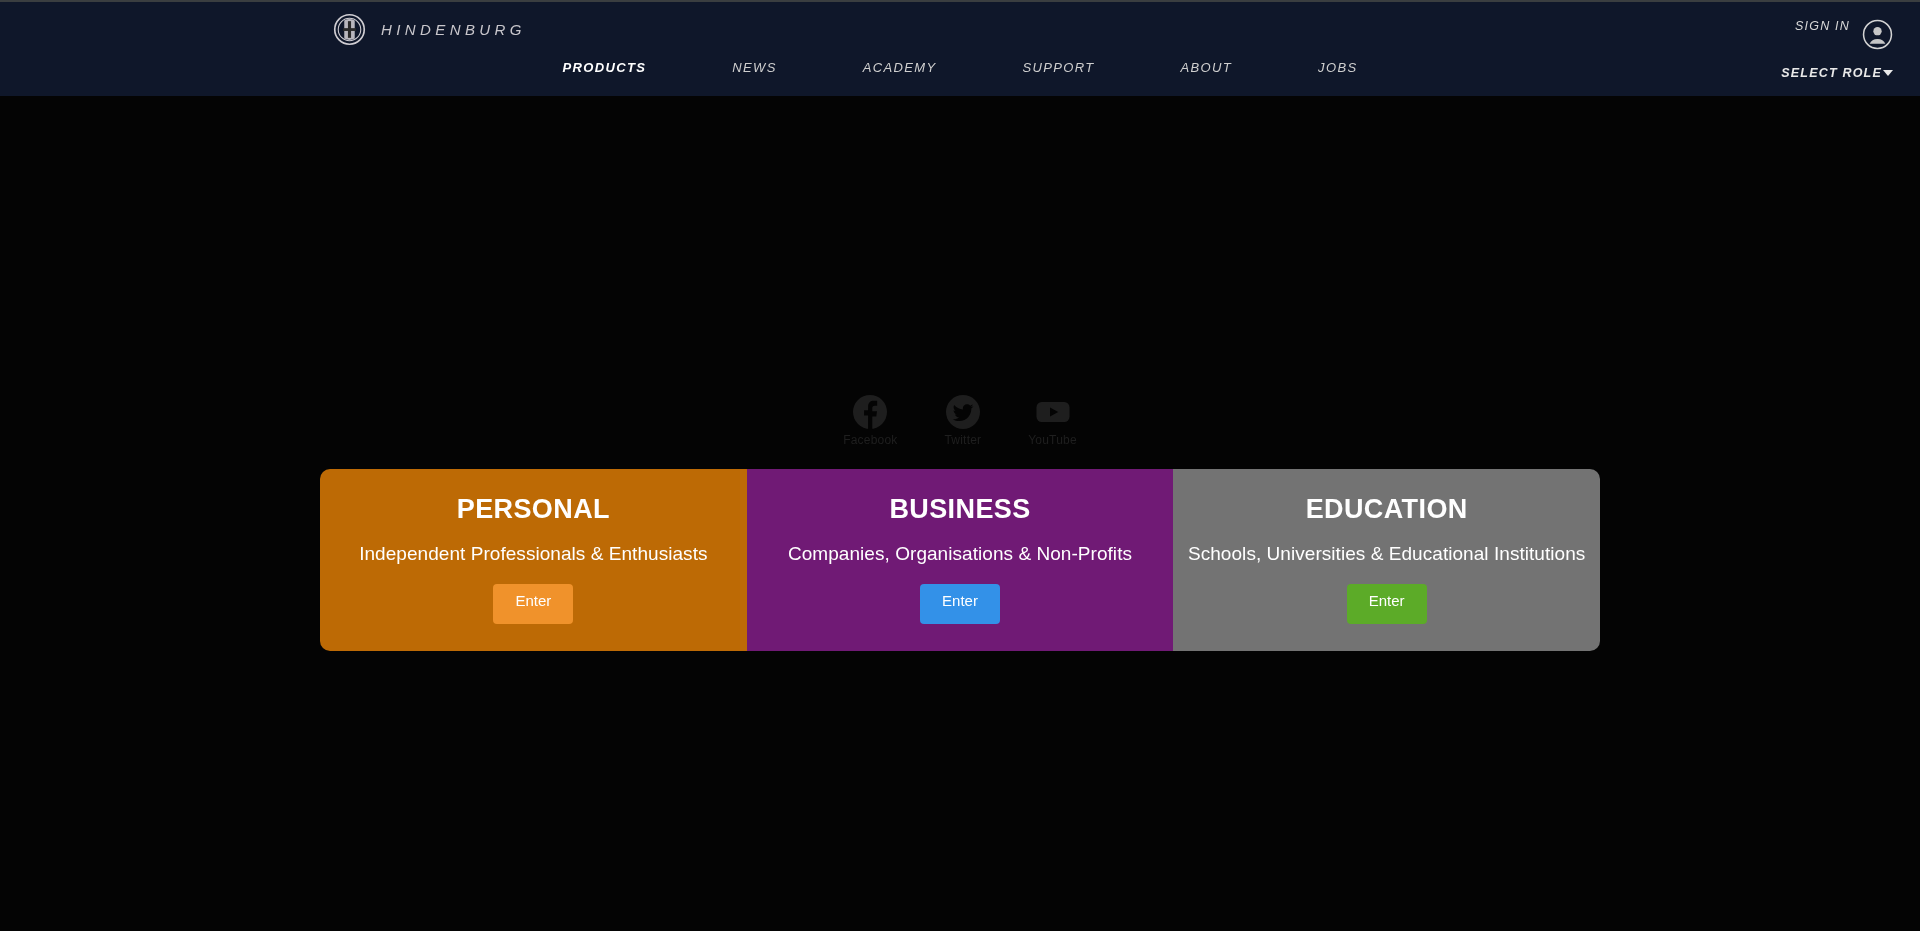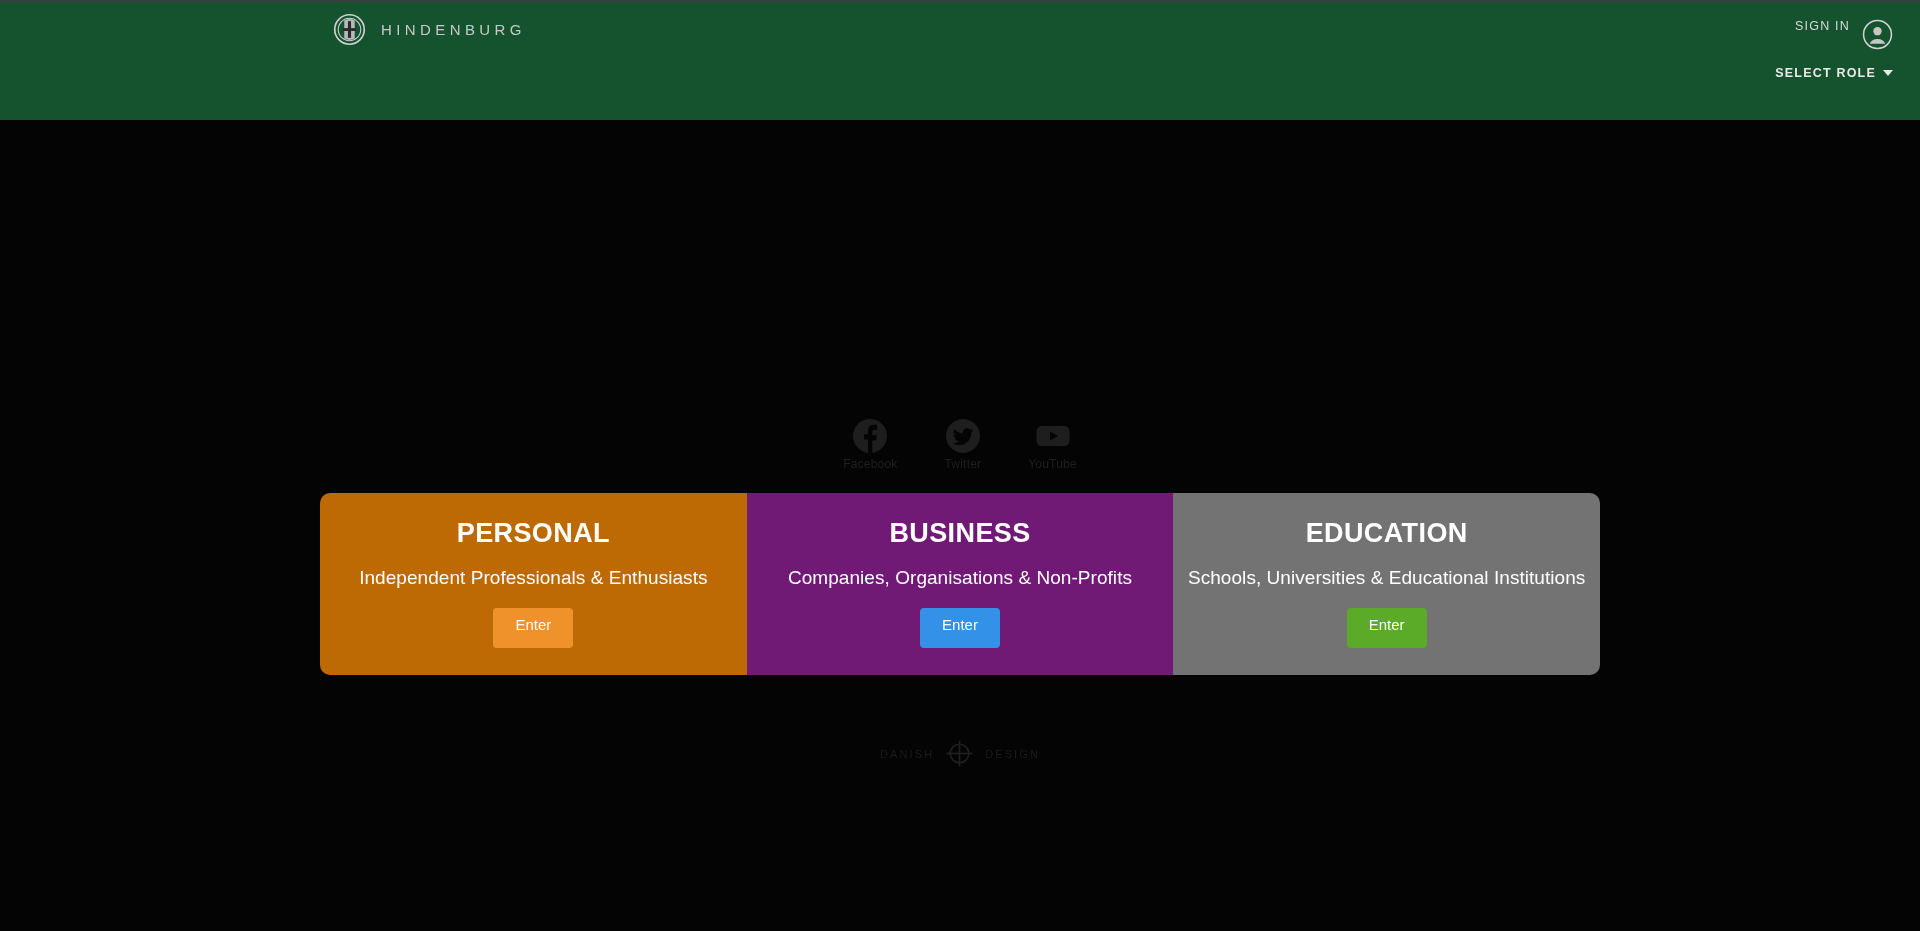--- a/index.html
+++ b/index.html
@@ -7,23 +7,24 @@
   html, body {
     width:1920px; height:931px;
     background:#040404;
     font-family:"Liberation Sans", sans-serif;
     overflow:hidden;
   }
 
   
   .header {
     position:relative;
-    width:1920px; height:120px;
-    background:#14532d;
+    width:1920px; height:96px;
+    background:#0f172a;
     border-top:2px solid #3a3e40;
+    font-style:italic;
   }
   .brand {
     position:absolute; left:333px; top:11px;
     display:flex; align-items:center; gap:15px;
   }
   .brand-mark { width:33px; height:33px; display:block; }
   .brand-word {
     color:#c9c7cc; font-size:15px; letter-spacing:4.4px;
     font-weight:400; white-space:nowrap;
   }
@@ -45,21 +46,21 @@
     display:flex; align-items:flex-start; gap:12px;
   }
   .signin {
     color:#d8d8d8; font-size:12.5px; letter-spacing:1.2px;
     font-weight:400; white-space:nowrap; cursor:pointer;
   }
   .avatar { width:31px; height:31px; display:block; cursor:pointer; }
 
   .rolepick {
     position:absolute; right:27px; top:64px;
-    display:flex; align-items:center; gap:7px; cursor:pointer;
+    display:flex; align-items:center; gap:1px; cursor:pointer;
   }
   .rolepick-label {
     color:#e9e9e9; font-size:12.5px; letter-spacing:1.2px;
     font-weight:700; white-space:nowrap;
   }
   .caret {
     width:0; height:0;
     border-left:5px solid transparent;
     border-right:5px solid transparent;
     border-top:6px solid #e9e9e9;
@@ -131,20 +132,28 @@
         <circle cx="17" cy="17" r="15.2" fill="none" stroke="#cfcdd2" stroke-width="1.7"></circle>
         <circle cx="17" cy="17" r="11.6" fill="none" stroke="#cfcdd2" stroke-width="1.1"></circle>
         <path d="M11.6 7.6 A11.6 11.6 0 0 1 22.4 7.6 L22.4 26.4 A11.6 11.6 0 0 1 11.6 26.4 Z" fill="#b9b7be"></path>
         <rect x="15.4" y="8.4" width="3.2" height="17.2" fill="#2a2a2a"></rect>
         <rect x="10.4" y="15.6" width="13.2" height="2.9" fill="#2a2a2a"></rect>
       </svg>
     </span>
     <span class="brand-word">HINDENBURG</span>
   </div>
 
+  <nav class="mainnav">
+    <span class="navitem active">PRODUCTS</span>
+    <span class="navitem">NEWS</span>
+    <span class="navitem">ACADEMY</span>
+    <span class="navitem">SUPPORT</span>
+    <span class="navitem">ABOUT</span>
+    <span class="navitem">JOBS</span>
+  </nav>
 
   <div class="account">
     <span class="signin">SIGN IN</span>
     <span>
       <svg class="avatar" viewBox="0 0 32 32">
         <circle cx="16" cy="16" r="14.4" fill="none" stroke="#d3d3d3" stroke-width="1.6"></circle>
         <circle cx="16" cy="12.6" r="4.3" fill="#c6c6c6"></circle>
         <path d="M7.9 25.6 a8.6 7.6 0 0 1 16.2 0 z" fill="#c6c6c6"></path>
       </svg>
     </span>
@@ -205,24 +214,13 @@
       <button class="card-btn" style="background:#3391e8">Enter</button>
     </div>
 
     <div class="card" style="background:#737373">
       <span class="card-title">EDUCATION</span>
       <span class="card-sub">Schools, Universities &amp; Educational Institutions</span>
       <button class="card-btn" style="background:#5cab28">Enter</button>
     </div>
   </div>
 
-  <div class="danish">
-    <span class="danish-word">DANISH</span>
-    <span>
-      <svg class="danish-mark" viewBox="0 0 30 30">
-        <circle cx="15" cy="15" r="9.6" fill="none" stroke="#202020" stroke-width="1.7"></circle>
-        <line x1="15" y1="1.6" x2="15" y2="28.4" stroke="#202020" stroke-width="1.7"></line>
-        <line x1="1.6" y1="15" x2="28.4" y2="15" stroke="#202020" stroke-width="1.7"></line>
-      </svg>
-    </span>
-    <span class="danish-word">DESIGN</span>
-  </div>
 </div>
 
 </body></html>

